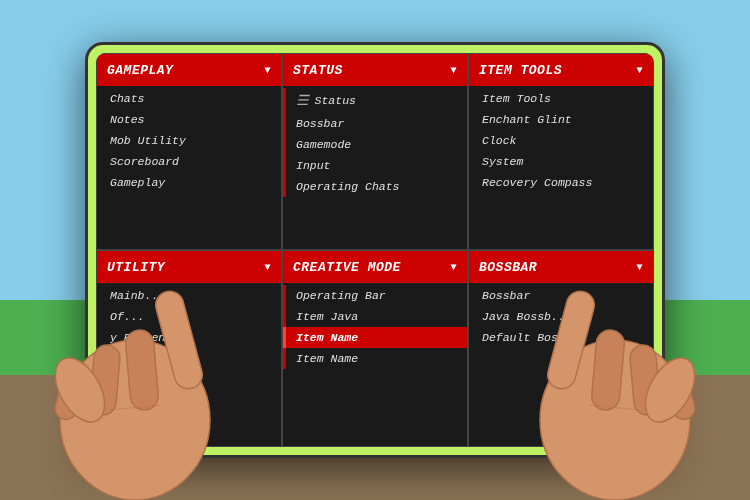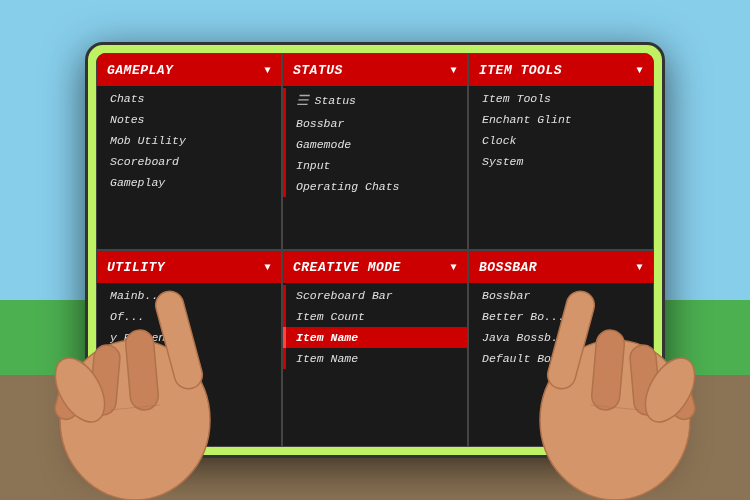--- a/index.html
+++ b/index.html
@@ -167,20 +167,21 @@
       <div class="menu-section">
         <div class="menu-header">
           <span>Item Tools</span>
           <span class="chevron">▼</span>
         </div>
         <div class="menu-items">
           <div class="menu-item">Item Tools</div>
           <div class="menu-item">Enchant Glint</div>
           <div class="menu-item">Clock</div>
           <div class="menu-item">System</div>
+          <div class="menu-item">Recovery Compass</div>
         </div>
       </div>
 
       <div class="menu-section">
         <div class="menu-header">
           <span>Utility</span>
           <span class="chevron">▼</span>
         </div>
         <div class="menu-items">
           <div class="menu-item">Mainb...</div>
@@ -188,35 +189,34 @@
           <div class="menu-item">y Percent</div>
         </div>
       </div>
 
       <div class="menu-section">
         <div class="menu-header">
           <span>Creative Mode</span>
           <span class="chevron">▼</span>
         </div>
         <div class="menu-items">
-          <div class="menu-item has-left-bar">Scoreboard Bar</div>
-          <div class="menu-item has-left-bar">Item Count</div>
+          <div class="menu-item has-left-bar">Operating Bar</div>
+          <div class="menu-item has-left-bar">Item Java</div>
           <div class="menu-item active">Item Name</div>
           <div class="menu-item has-left-bar">Item Name</div>
         </div>
       </div>
 
       <div class="menu-section">
         <div class="menu-header">
           <span>Bossbar</span>
           <span class="chevron">▼</span>
         </div>
         <div class="menu-items">
           <div class="menu-item">Bossbar</div>
-          <div class="menu-item">Better Bo...</div>
           <div class="menu-item">Java Bossb...</div>
           <div class="menu-item">Default Bossbar</div>
         </div>
       </div>
 
     </div>
   </div>
 </div>
 
 <svg style="position:absolute;bottom:-10px;left:20px;width:230px;height:310px;z-index:10;pointer-events:none;" viewBox="0 0 230 310">

